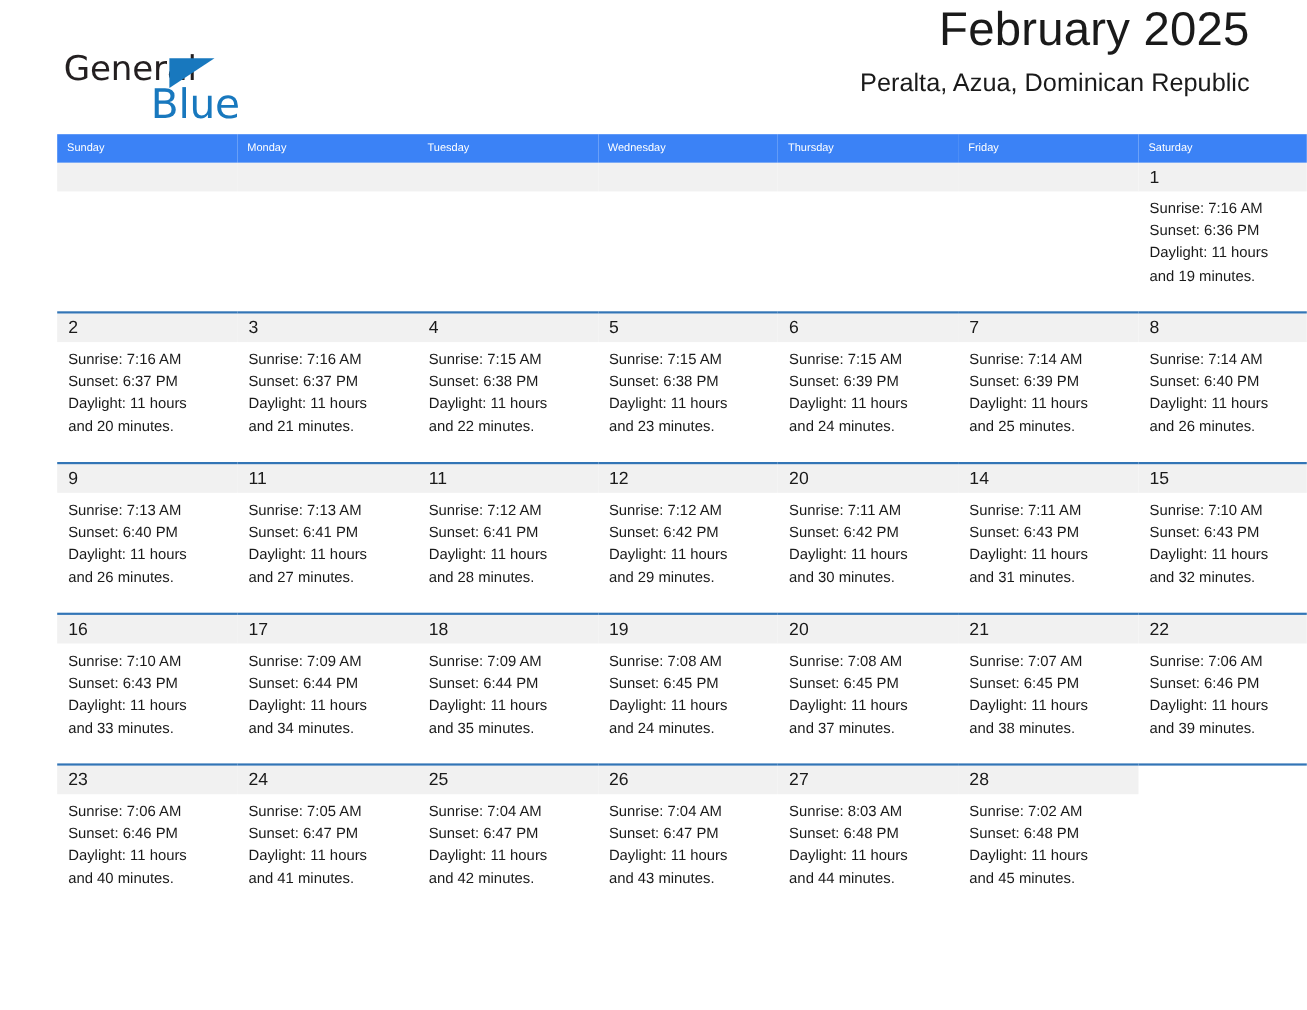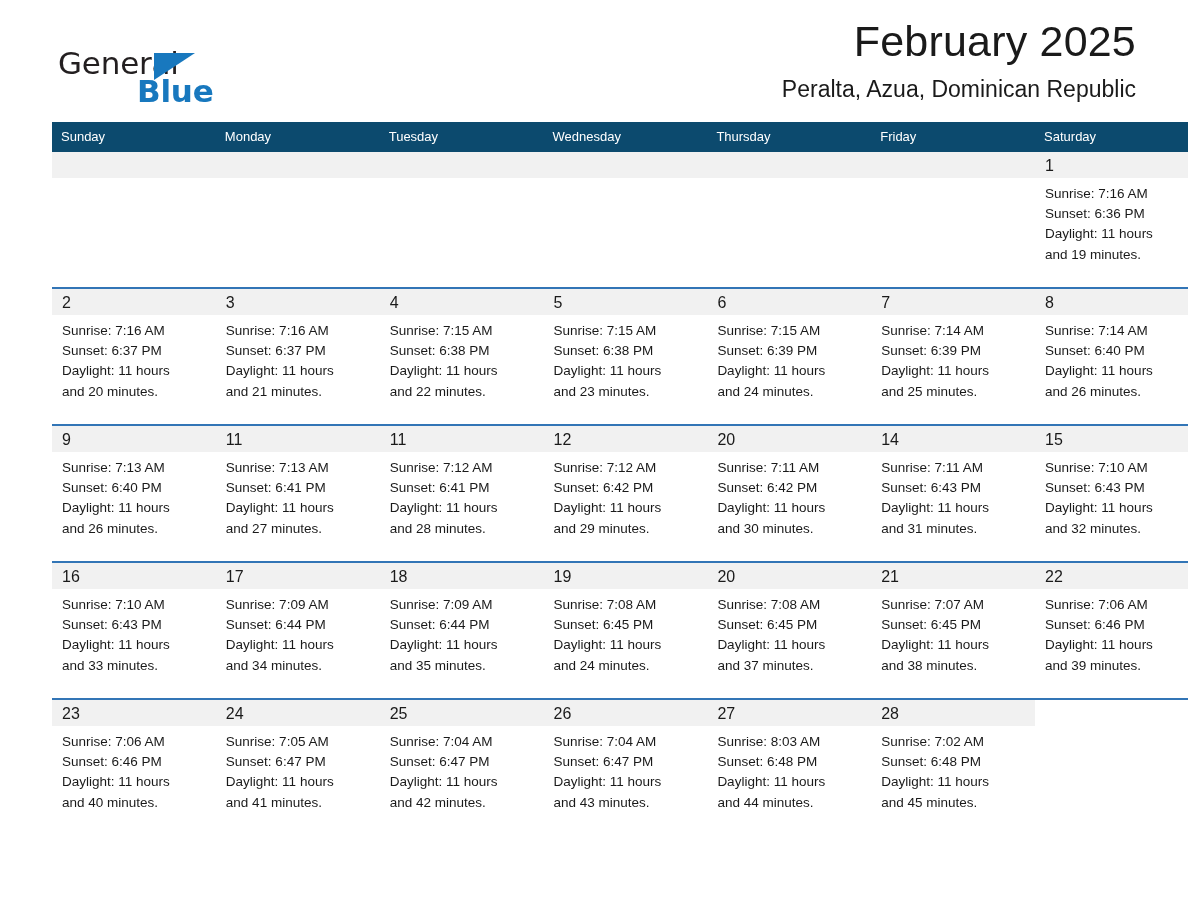--- a/index.html
+++ b/index.html
@@ -54,31 +54,31 @@
     top: 5px;
     width: 0;
     height: 0;
     border-left: 41px solid #1878be;
     border-bottom: 27px solid transparent;
   }
   .logo-blue {
     position: absolute;
     left: 79px;
     top: 28px;
-    font-size: 31px;
+    font-size: 37px;
     letter-spacing: -0.2px;
     color: #1878be;
     font-family: "DejaVu Sans", sans-serif;
-    font-weight: 700;
+    font-weight: 400;
     line-height: 1;
     text-align: right;
   }
   .title-block {
     text-align: right;
-    padding-top: 17px;
+    padding-top: 3px;
   }
   .cal-title {
     font-size: 43px;
     font-weight: 400;
     color: #1a1a1a;
     line-height: 1.15;
     margin: 0;
     letter-spacing: 0.2px;
   }
   .cal-subtitle {
@@ -90,23 +90,23 @@
   }
 
   
   .calendar {
     margin-top: 14px;
     width: 1084px;
     border-collapse: collapse;
     table-layout: fixed;
   }
   .calendar th {
-    background: #0c4a6e;
+    background: #3b82f6;
     color: #ffffff;
-    font-size: 13px;
+    font-size: 10px;
     font-weight: 400;
     text-align: left;
     padding: 7px 0 8px 9px;
     border: none;
     width: 154.85px;
   }
   .calendar td {
     vertical-align: top;
     padding: 0;
     border: none;

